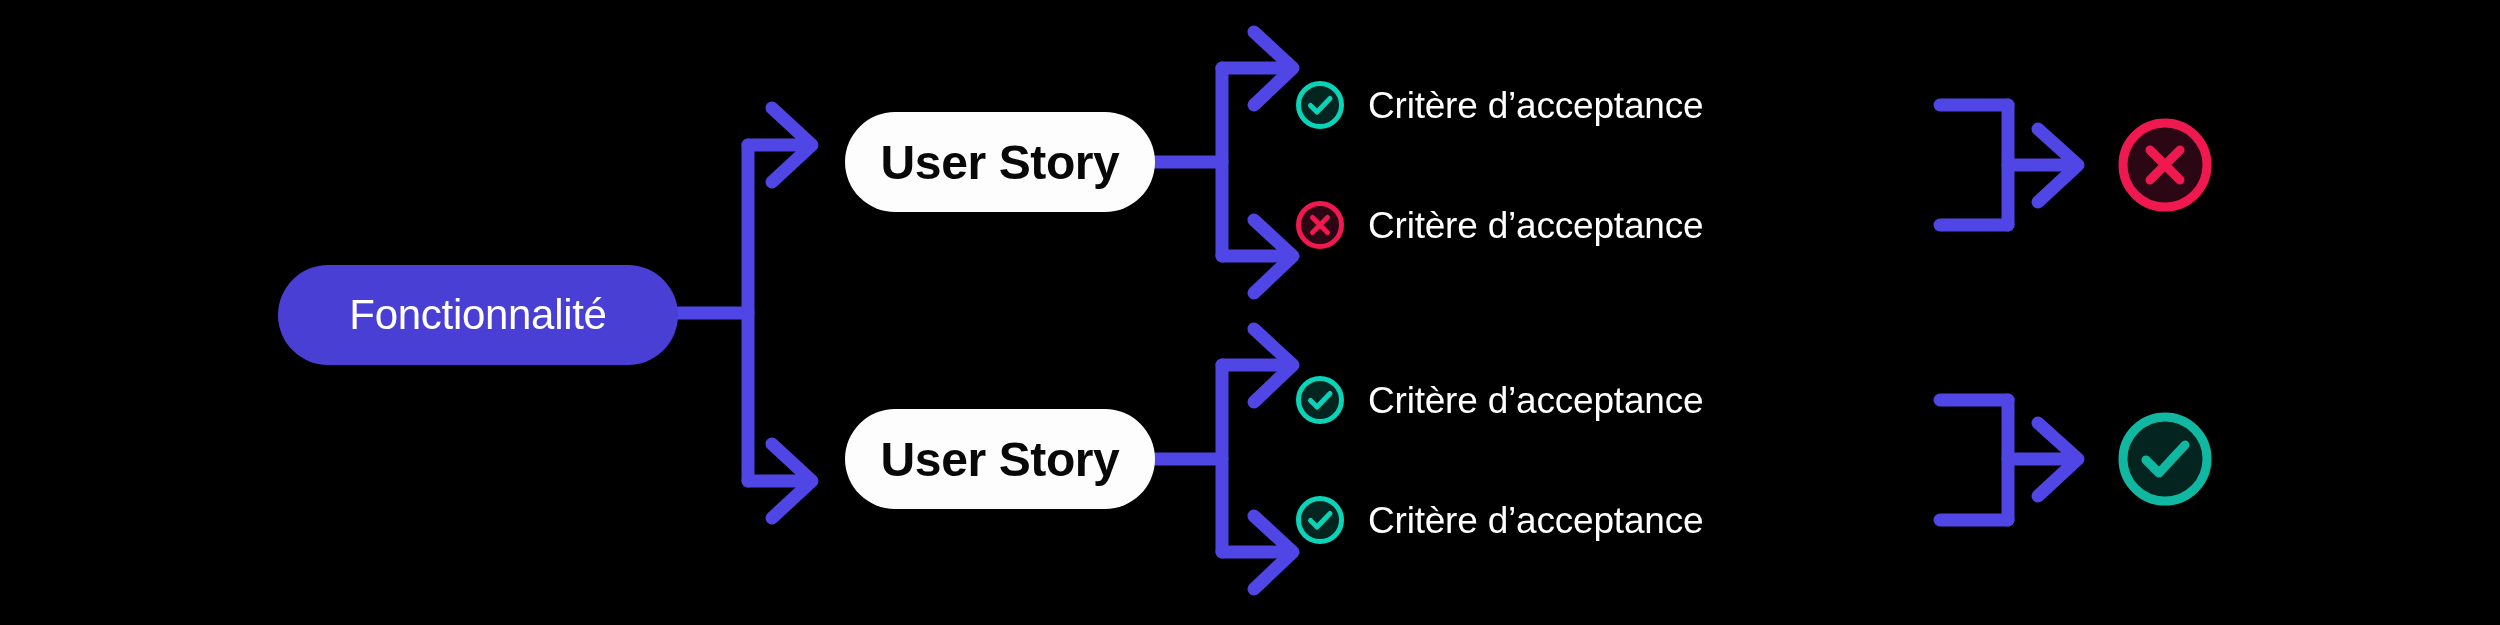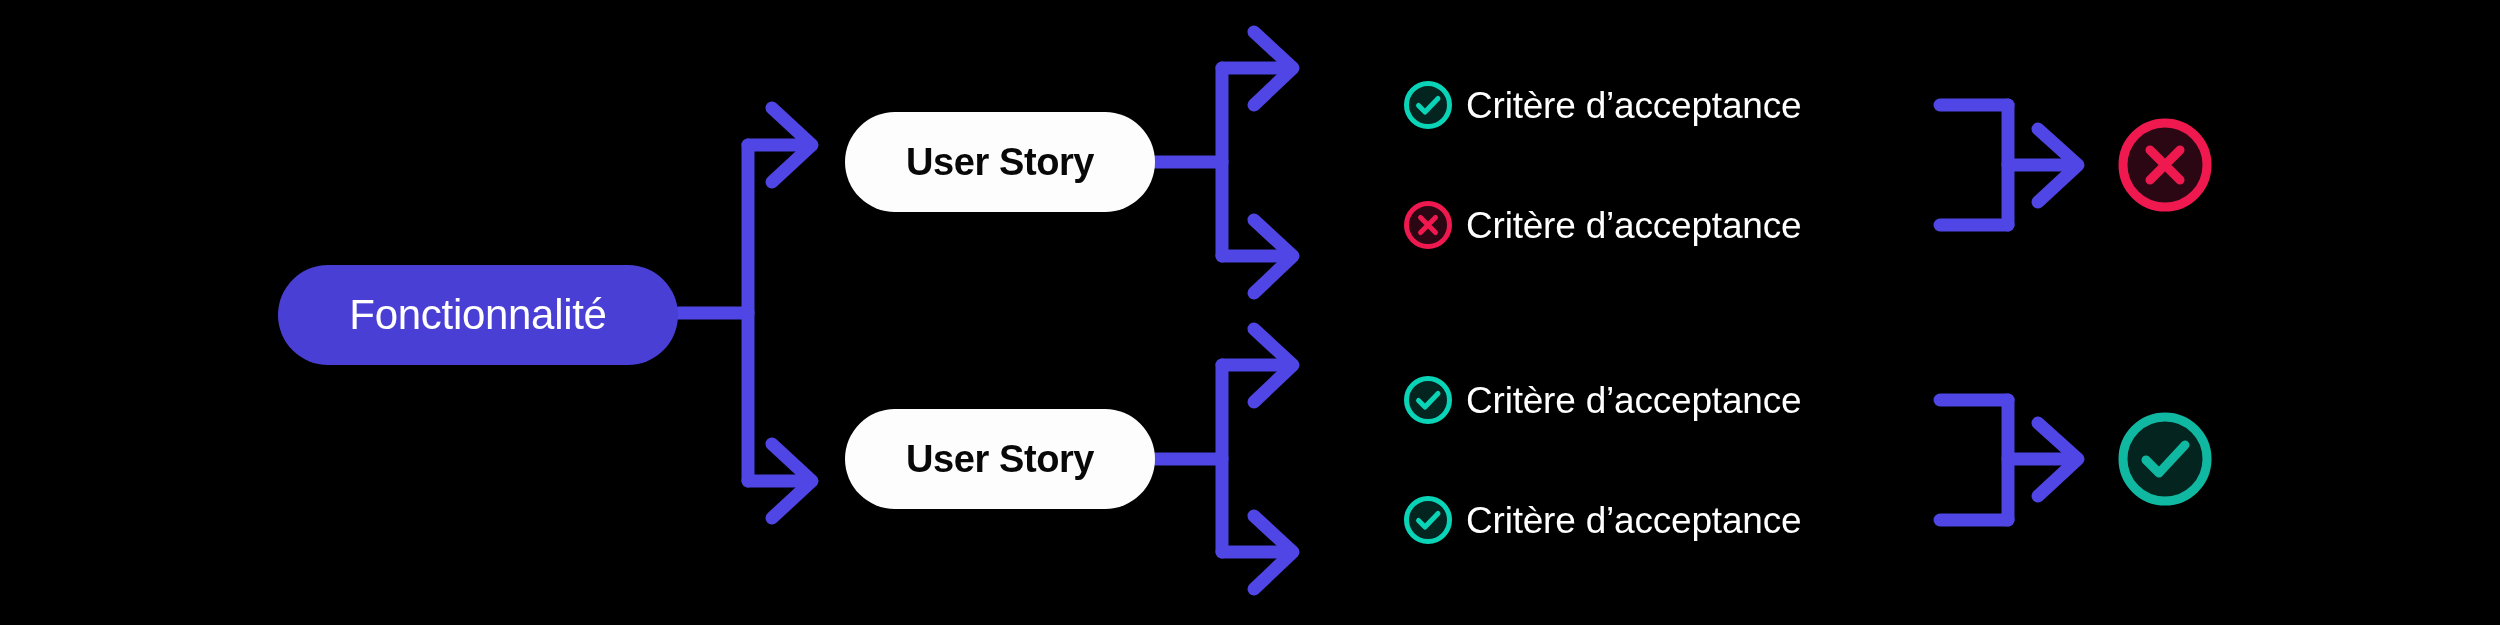--- a/index.html
+++ b/index.html
@@ -16,28 +16,28 @@
     border-radius:999px;box-sizing:border-box;white-space:nowrap;
   }
   .pill-feature{
     left:278px;top:265px;width:400px;height:100px;
     background:#4a3fd4;color:#ffffff;
     font-size:42px;font-weight:400;letter-spacing:-0.3px;
   }
   .pill-story{
     left:845px;width:310px;height:100px;
     background:#fdfdfd;color:#080808;
-    font-size:38px;font-weight:700;letter-spacing:-0.4px;
+    font-size:48px;font-weight:700;letter-spacing:-0.4px;
   }
   .pill-story.top{top:112px;}
   .pill-story.bottom{top:409px;}
 
   
   .crit-row{
-    position:absolute;left:1402px;display:flex;align-items:center;gap:12px;
+    position:absolute;left:1294px;display:flex;align-items:center;gap:22px;
     height:56px;
     justify-content:center;
   }
   .crit-row.r1{top:77px;}
   .crit-row.r2{top:197px;}
   .crit-row.r3{top:372px;}
   .crit-row.r4{top:492px;}
   .crit-label{
     color:#ffffff;font-size:37px;font-weight:400;letter-spacing:-0.2px;
     white-space:nowrap;line-height:1;

